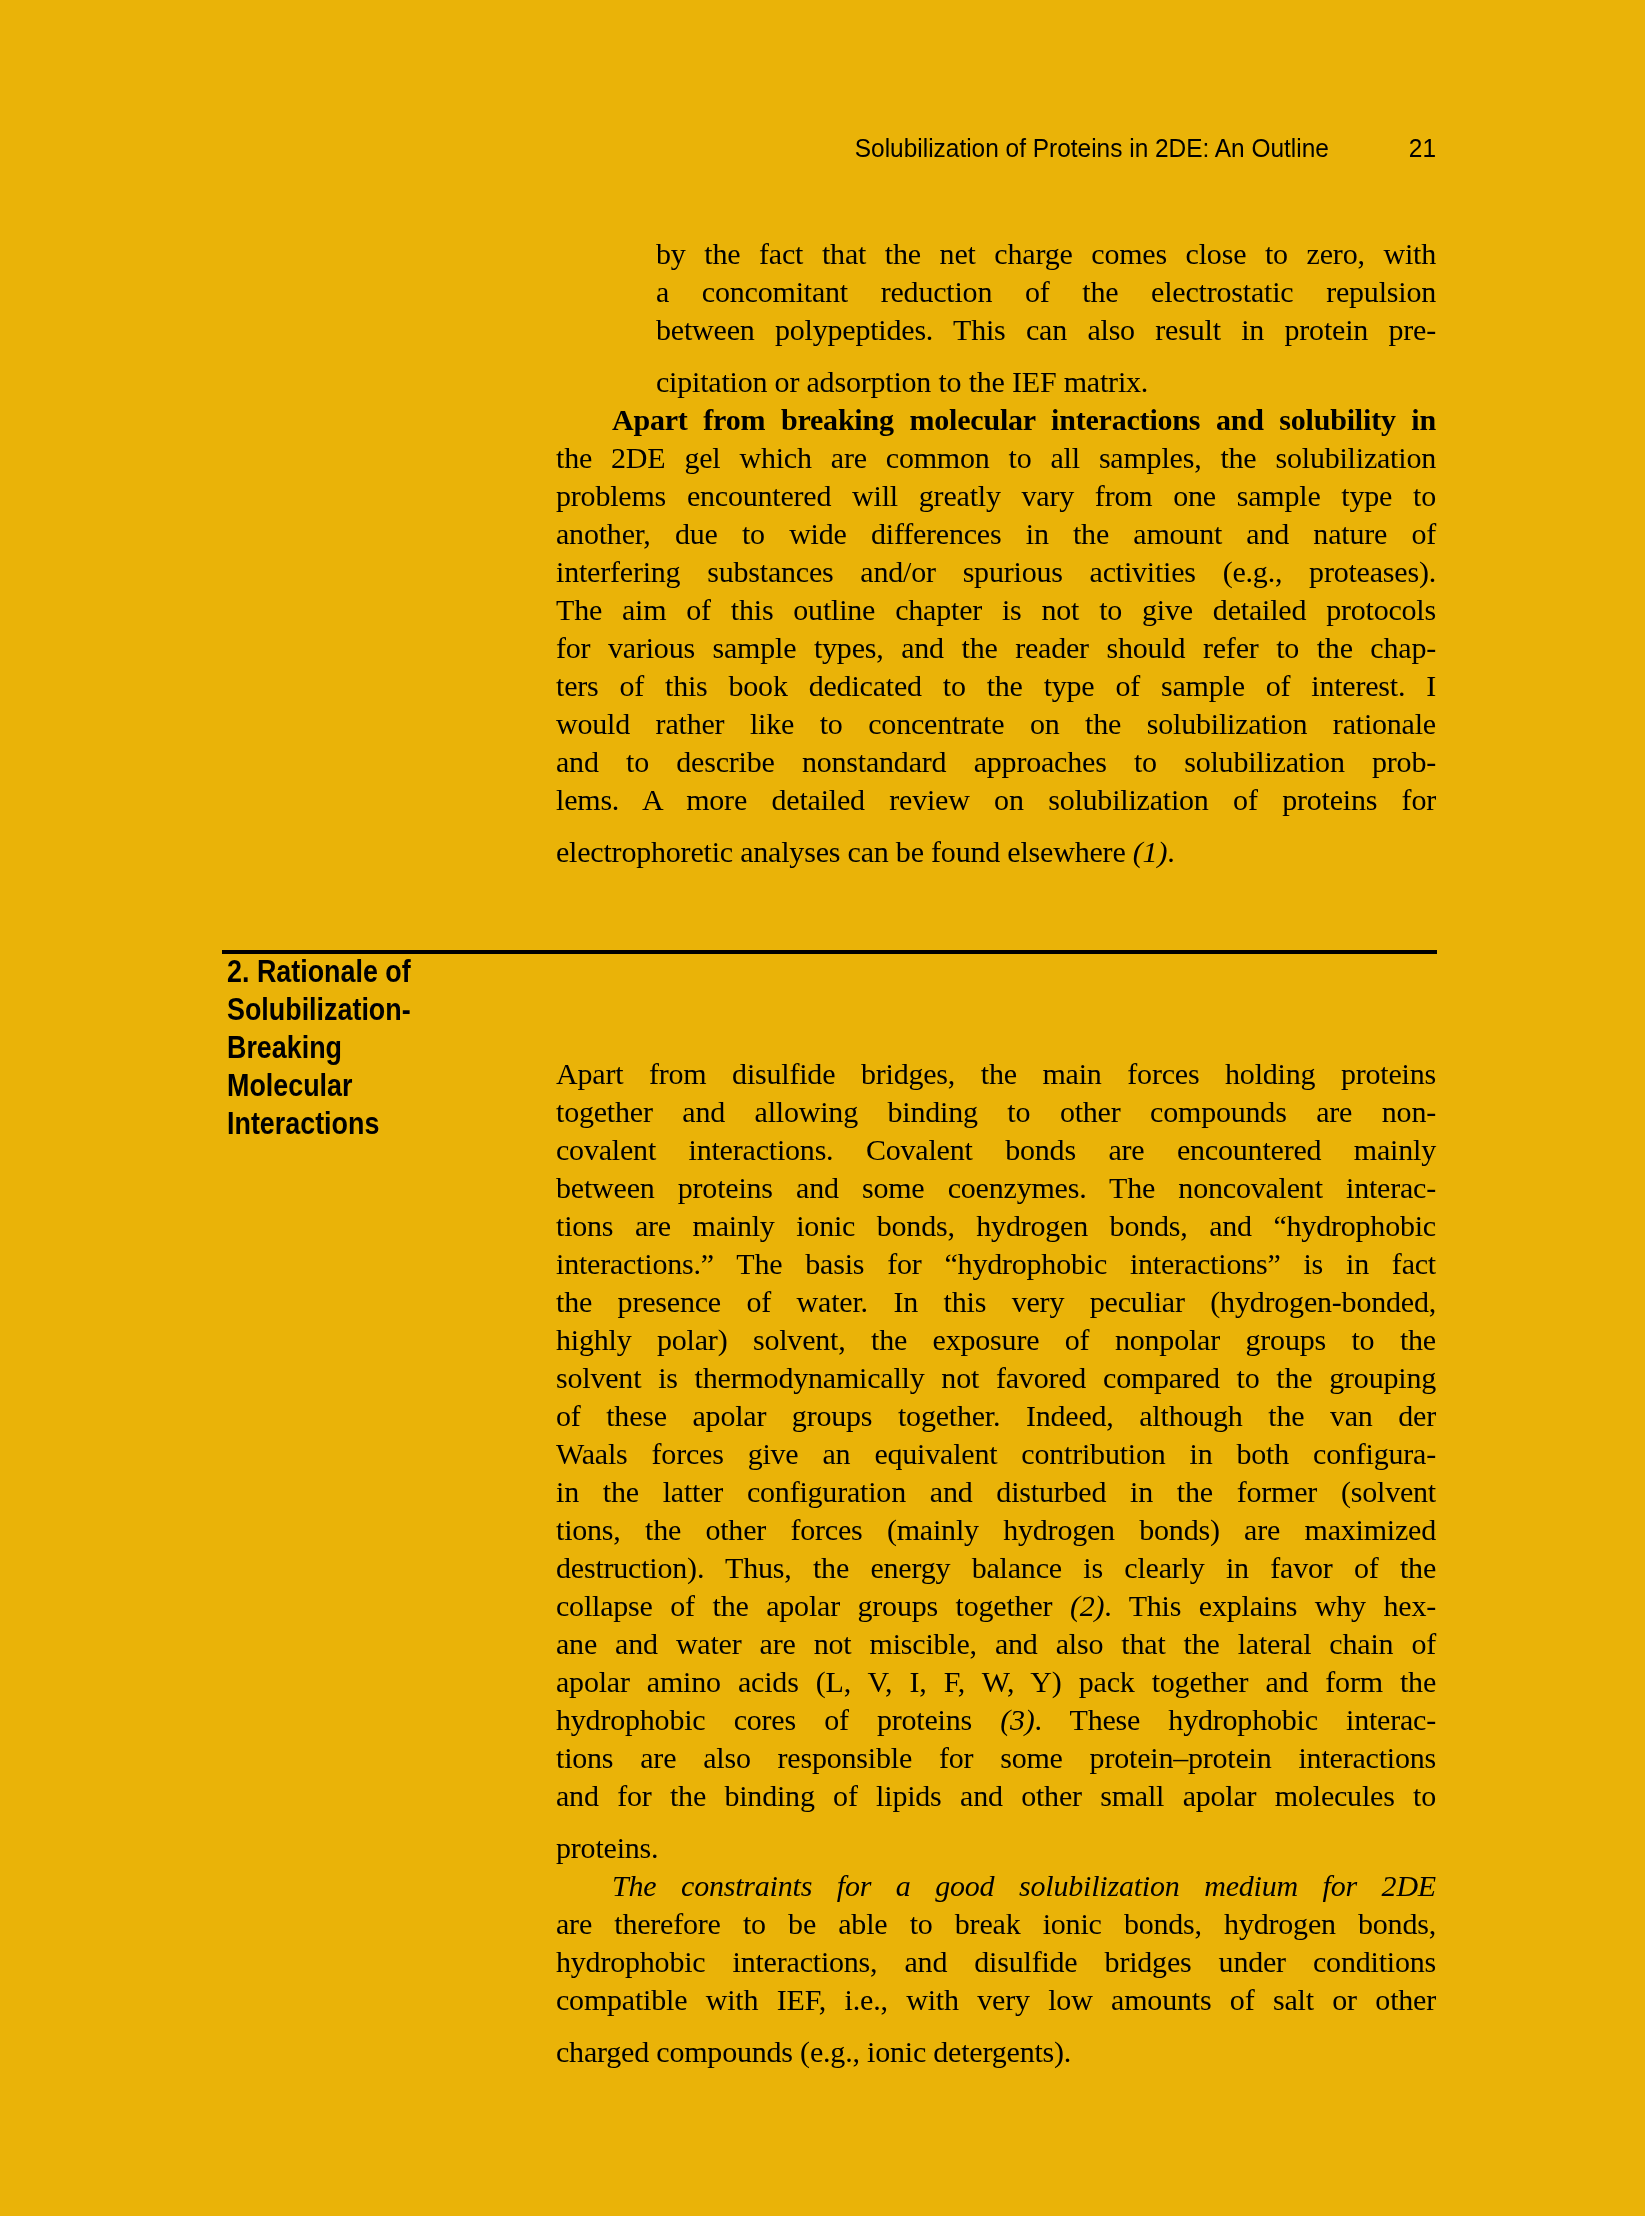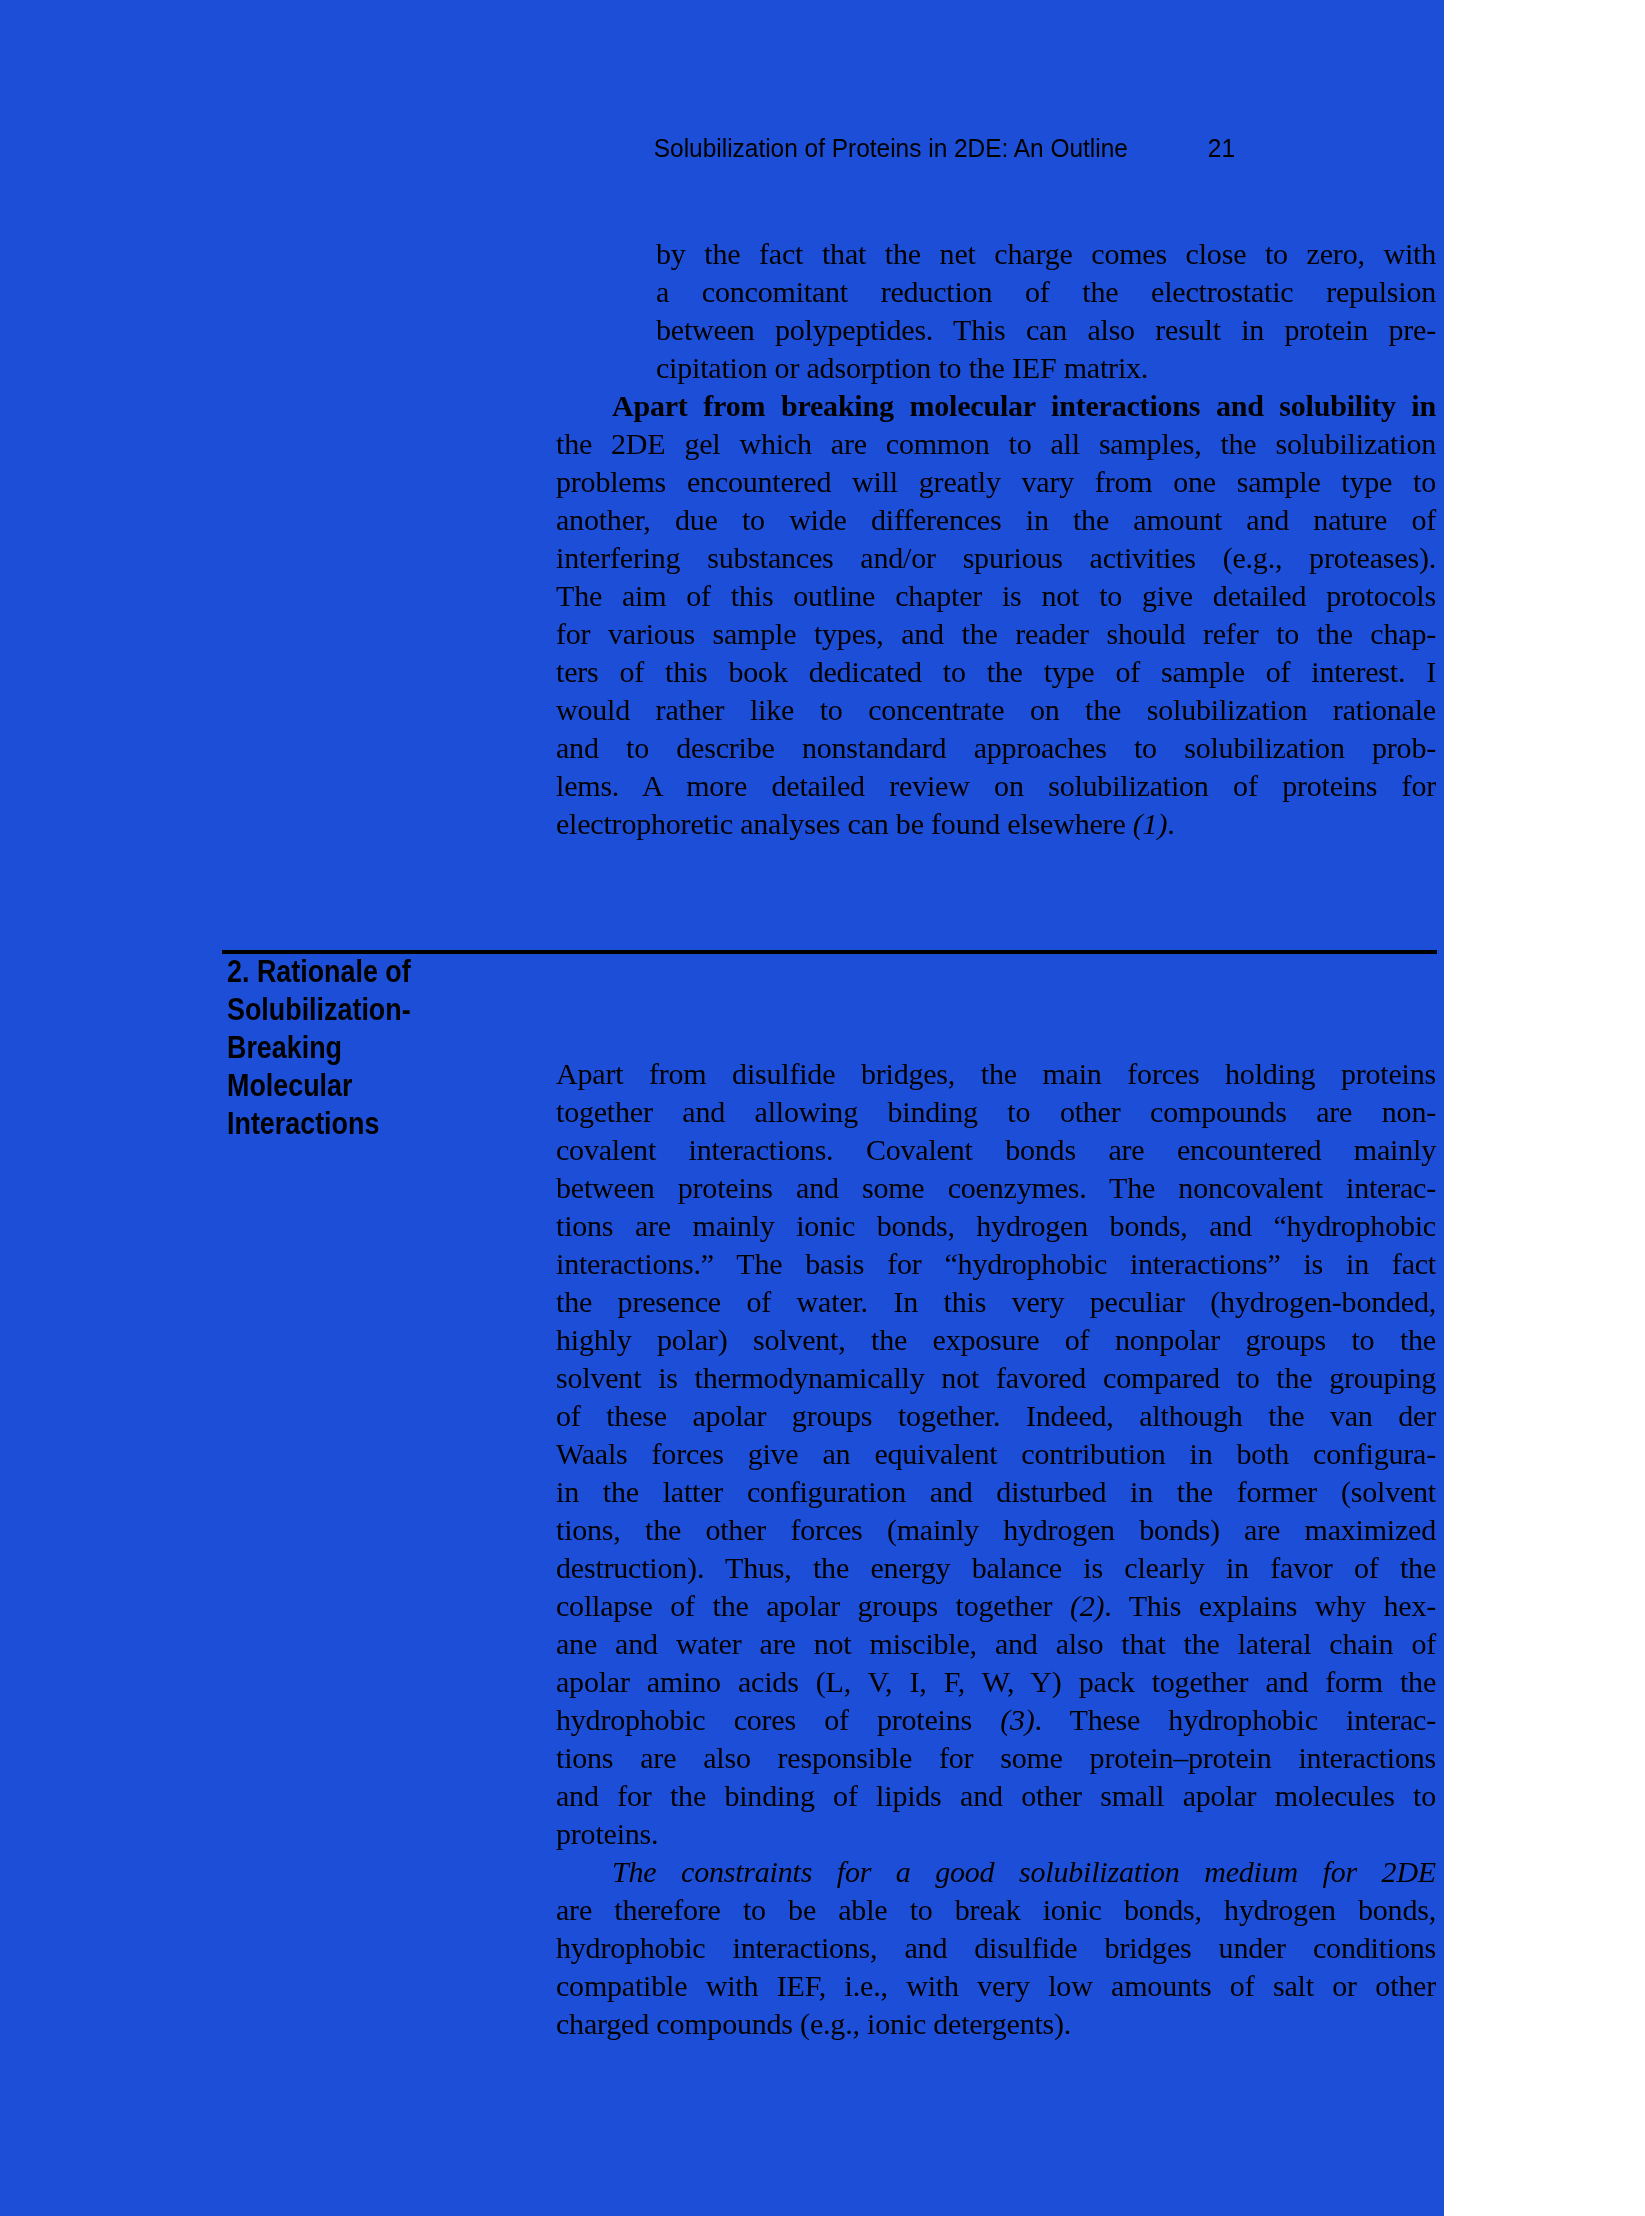--- a/index.html
+++ b/index.html
@@ -1,21 +1,21 @@
 <!DOCTYPE html>
 <html style="font-size:11.5px"><head>
 <meta charset="utf-8">
 <title>Solubilization of Proteins in 2DE: An Outline</title>
 <style>
   html,body{margin:0;padding:0;background:#ffffff;}
   .page{
     position:relative;
-    width:1444px;
+    width:1645px;
     height:2216px;
-    background:#1d4ed8;
+    background:#eab308;
     color:#000000;
     overflow:hidden;
   }
   
   .running-header{
     position:absolute;
     top:133px;
     left:0;
     right:209px;
     display:flex;
@@ -40,20 +40,21 @@
     letter-spacing:-0.2px;
   }
   #block1{top:215px;}
   #block2{top:1055px;}
   .body-col .text-line{
     text-align:justify;
     text-align-last:justify;
   }
   .body-col .text-line.para-end{
     text-align-last:left;
+    margin-top:14px;
   }
   .it{font-style:italic;}
   
   .section-rule{
     position:absolute;
     left:222px;
     top:950px;
     width:1215px;
     height:4.3px;
     background:#000000;

